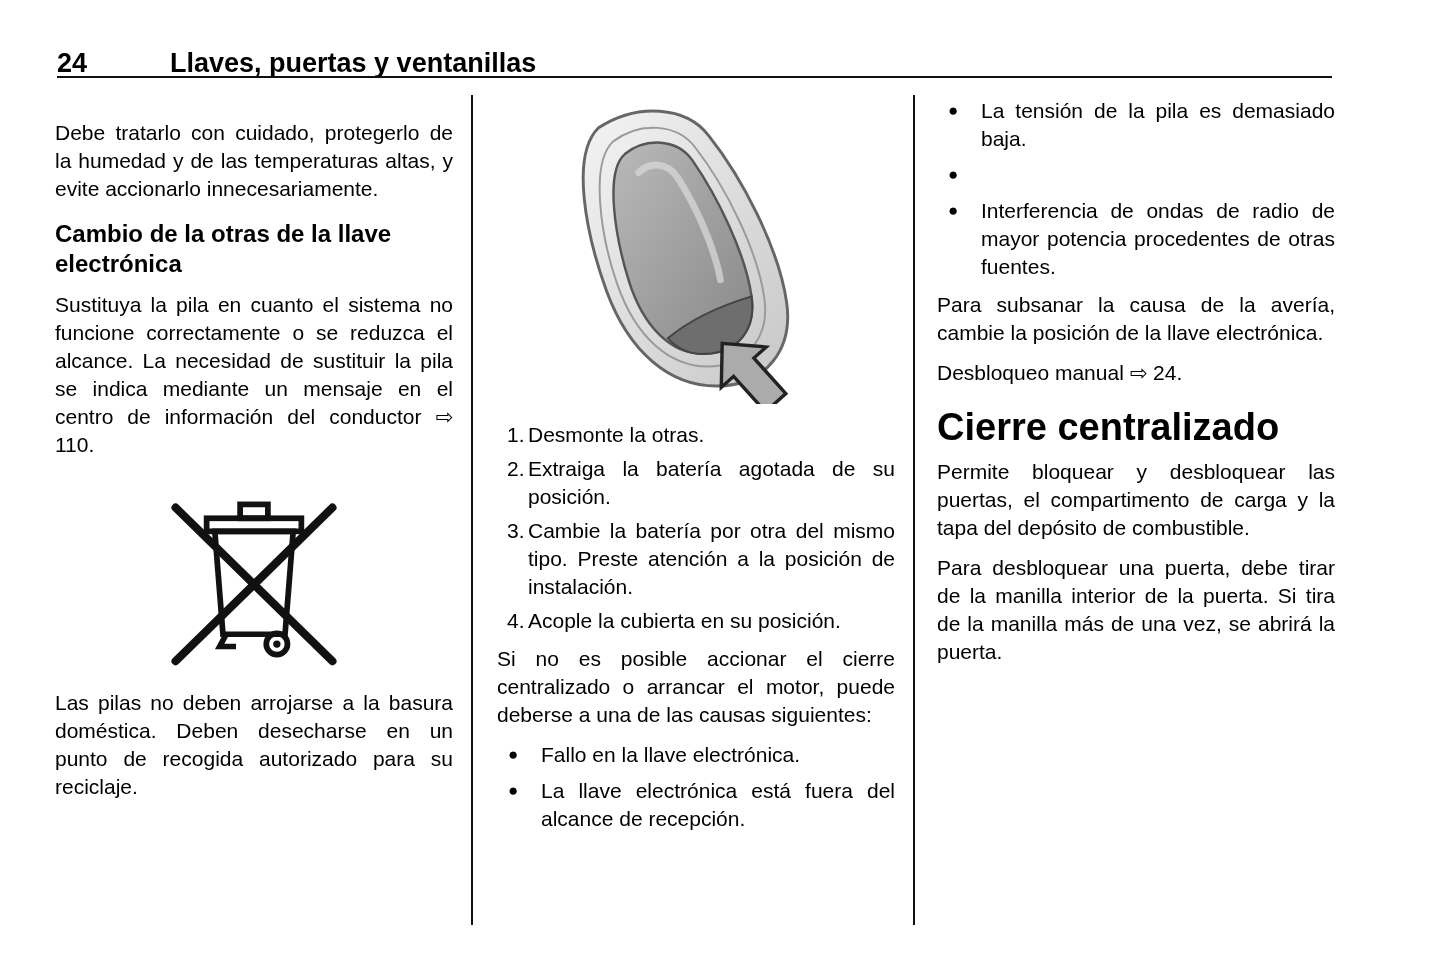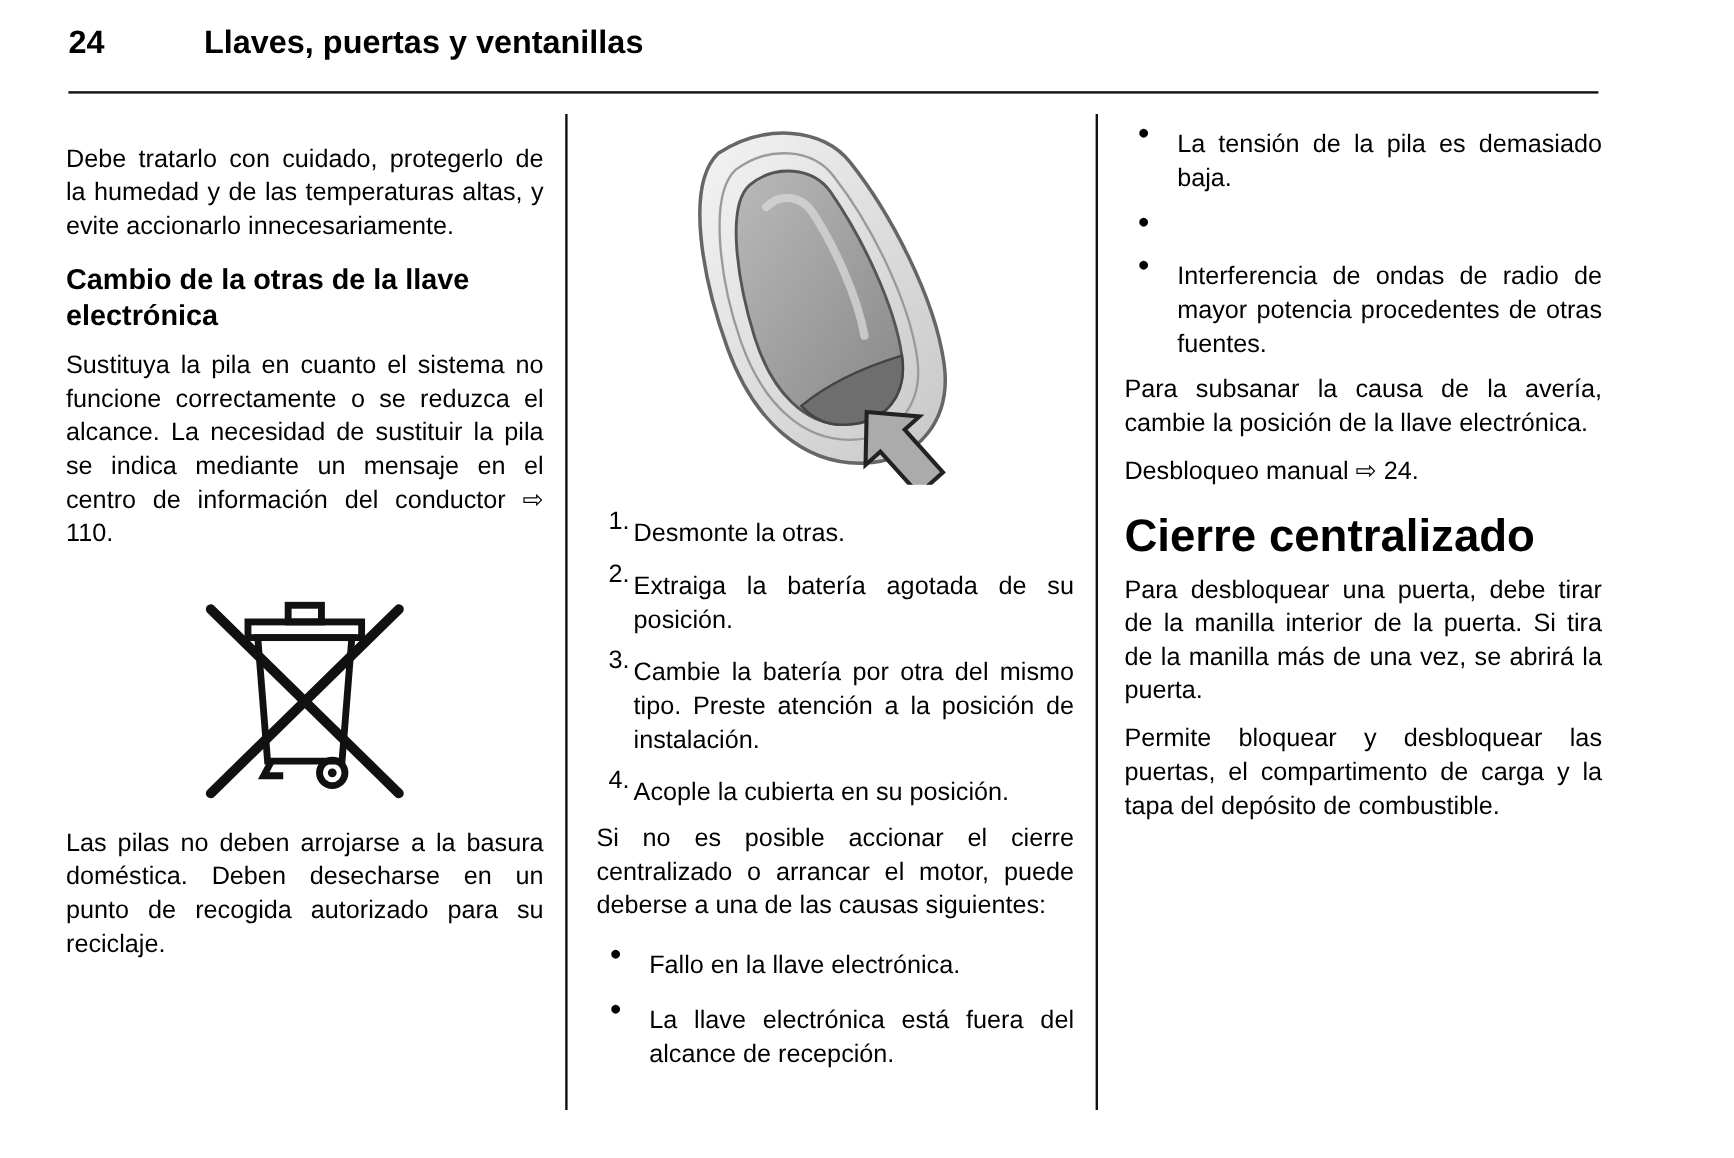--- a/index.html
+++ b/index.html
@@ -10,21 +10,21 @@
   }
   .page {
     position: relative;
     width: 1445px;
     height: 965px;
     background: #fff;
     overflow: hidden;
   }
   .page-header {
     position: absolute;
-    top: 20px;
+    top: 48px;
     left: 57px;
     font-weight: bold;
     font-size: 27px;
     white-space: nowrap;
   }
   .page-num { display: inline-block; width: 113px; }
   .rule {
     position: absolute;
     left: 57px;
     top: 76px;
@@ -99,21 +99,20 @@
     margin-bottom: 6px;
   }
   .step .num {
     flex: 0 0 31px;
     padding-left: 10px;
     text-align: left;
   }
   .step .txt, .bullet-item .txt {
     flex: 1;
     text-align: justify;
-    margin-top: 10px;
   }
   .bullet-item { margin-bottom: 8px; }
   .bullet-item .dot {
     flex: 0 0 44px;
     padding-left: 11px;
     font-size: 17px;
     line-height: 28px;
     text-align: left;
   }
 </style>
@@ -231,17 +230,17 @@
       <li class="bullet-item">
         <span class="dot">●</span>
         <span class="txt">Interferencia de ondas de radio de mayor potencia procedentes de otras fuentes.</span>
       </li>
     </ul>
 
     <p>Para subsanar la causa de la avería, cambie la posición de la llave electrónica.</p>
     <p>Desbloqueo manual ⇨ 24.</p>
 
     <h1 class="big">Cierre centralizado</h1>
+    <p>Permite bloquear y desbloquear las puertas, el compartimento de carga y la tapa del depósito de combustible.</p>
     <p>Para desbloquear una puerta, debe tirar de la manilla interior de la puerta. Si tira de la manilla más de una vez, se abrirá la puerta.</p>
-    <p>Permite bloquear y desbloquear las puertas, el compartimento de carga y la tapa del depósito de combustible.</p>
   </section>
 
 </div>
 
 </body></html>

